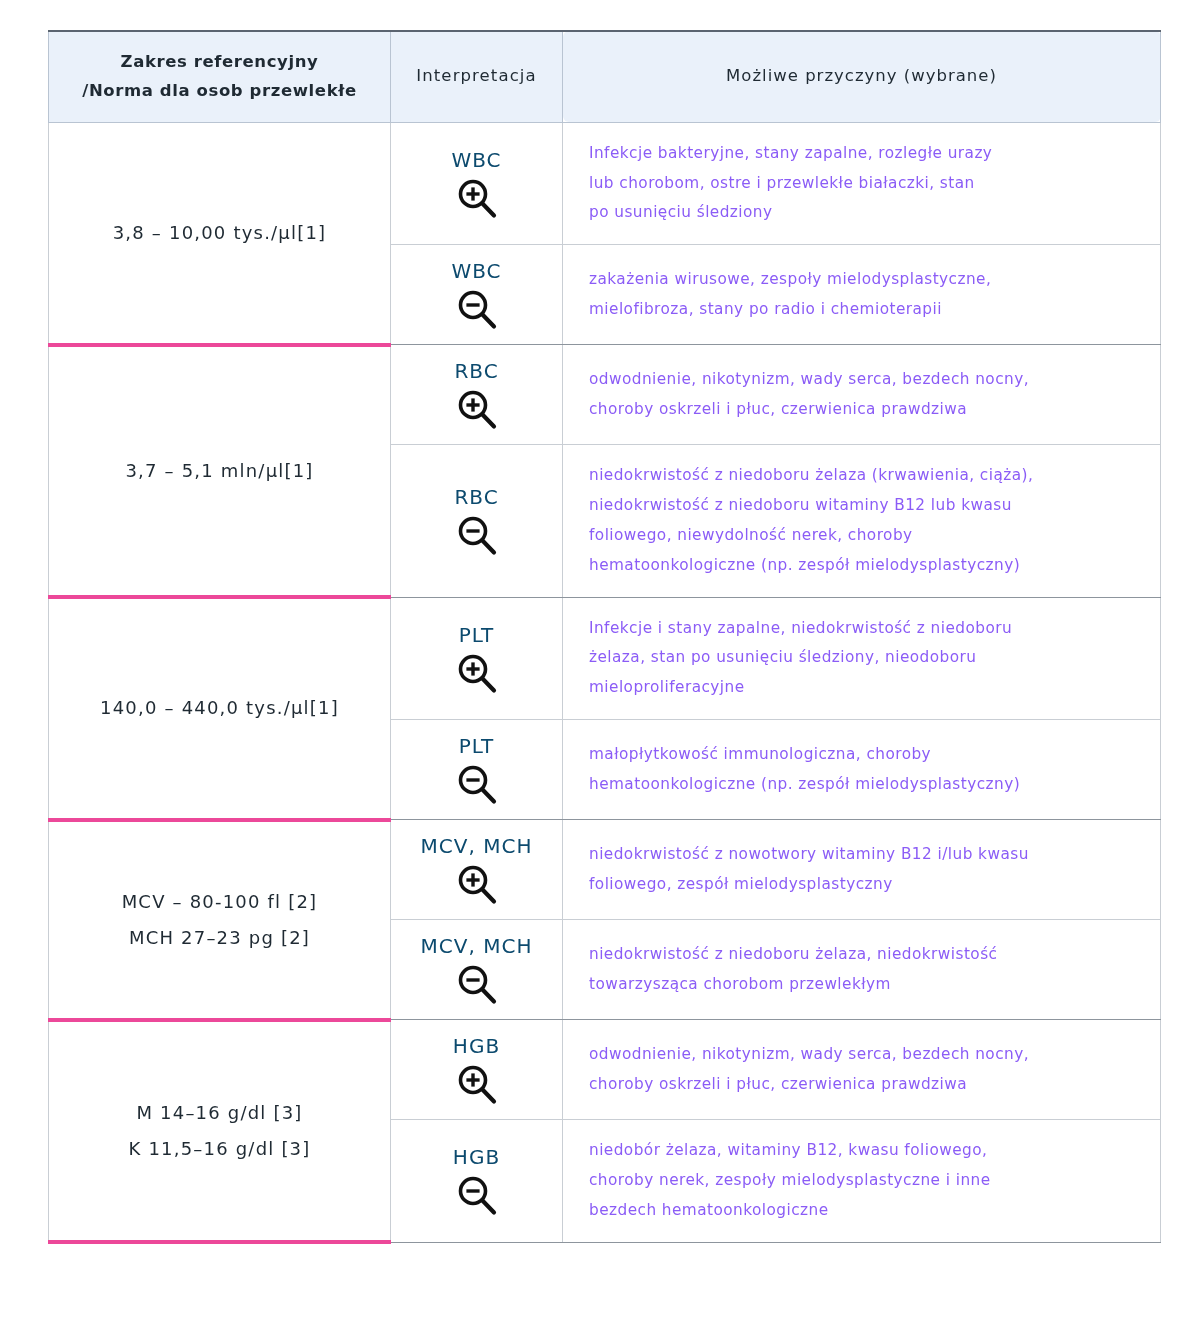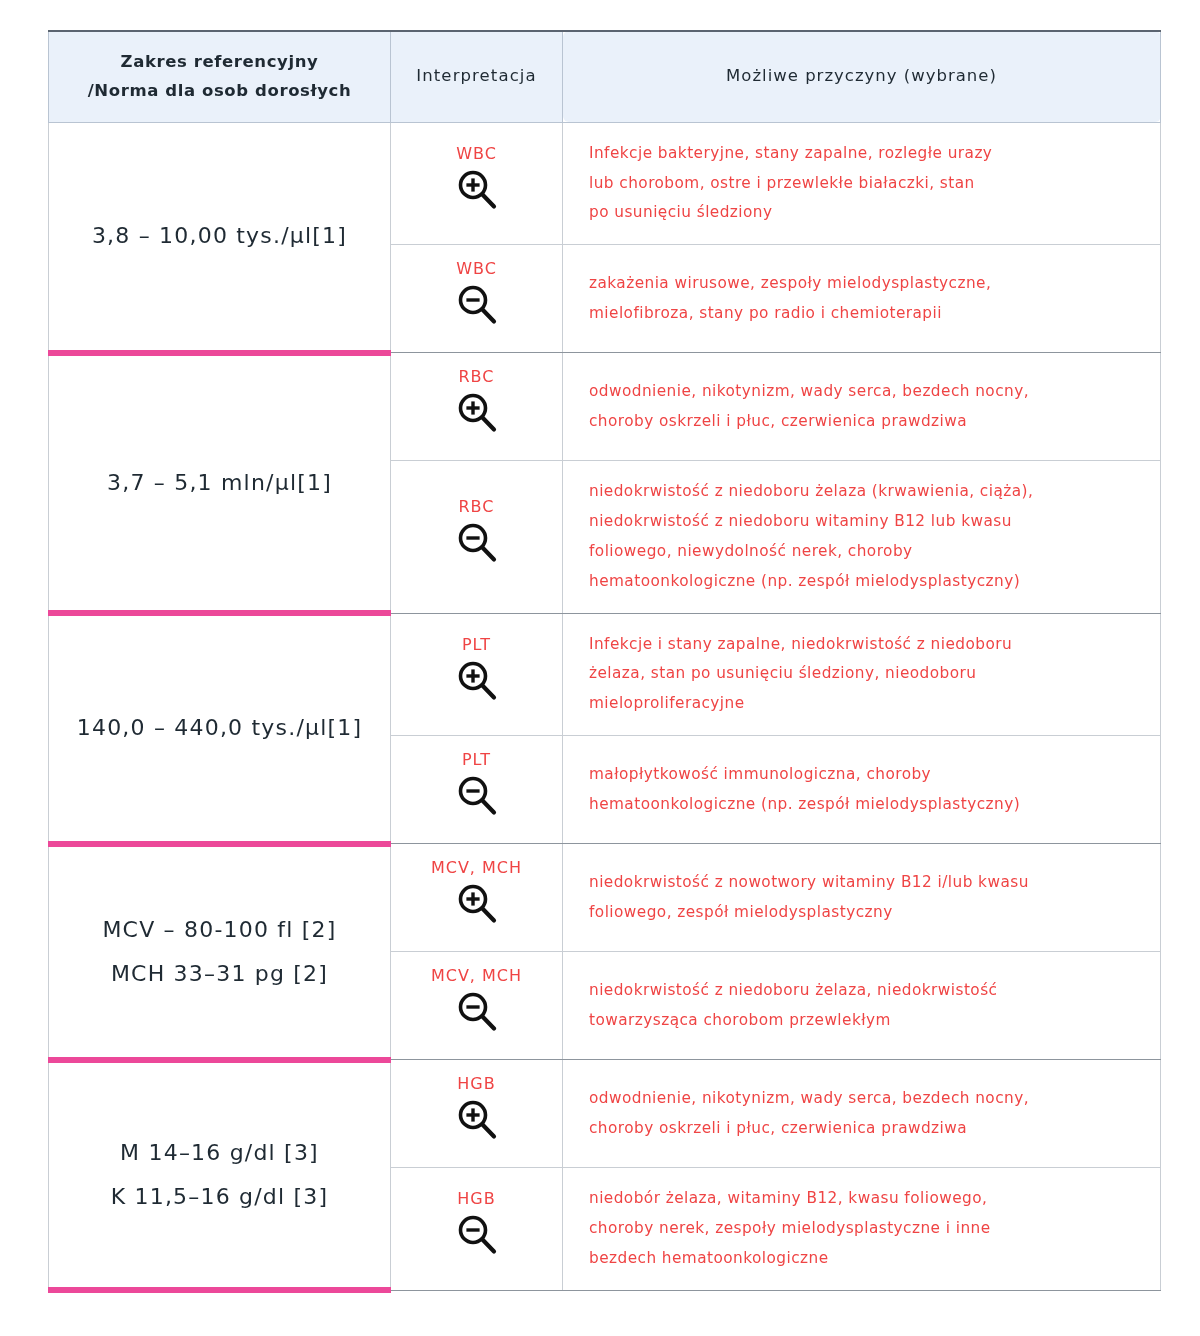--- a/index.html
+++ b/index.html
@@ -56,51 +56,51 @@
 
   
   tbody td {
     border: 1px solid #c9ced4;
     vertical-align: middle;
     background: #ffffff;
   }
 
   td.range-cell {
     text-align: center;
-    font-size: 22px;
+    font-size: 18px;
     letter-spacing: 1.2px;
     color: #1f2a33;
     line-height: 2.0;
     padding: 18px 14px;
-    border-bottom: 6px solid #ec4899;
+    border-bottom: 4px solid #ec4899;
     border-top: 1px solid #8d959d;
   }
   td.range-cell .range-line { display: block; white-space: nowrap; }
 
   td.interp-cell {
     text-align: center;
-    padding: 14px 6px 24px 6px;
-    font-size: 16px;
+    padding: 14px 6px 11px 6px;
+    font-size: 20px;
     letter-spacing: 1.0px;
-    color: #ef4444;
+    color: #0c4a6e;
   }
   td.interp-cell .abbr {
     display: block;
     margin-bottom: 4px;
     white-space: nowrap;
   }
   td.interp-cell .glass { display: block; line-height: 0; }
   td.interp-cell svg { display: inline-block; }
 
   td.causes-cell {
     padding: 16px 22px 16px 26px;
     font-size: 15.3px;
     line-height: 1.95;
     letter-spacing: 0.45px;
-    color: #ef4444;
+    color: #8b5cf6;
   }
   td.causes-cell .ln { display: block; white-space: nowrap; }
 
   
   tr.group-start > td { border-top: 1px solid #8d959d; }
   tr.group-end   > td { border-bottom: 1px solid #8d959d; }
 </style>
 </head>
 <body>
 
@@ -108,21 +108,21 @@
   <table class="ref-table">
     <colgroup>
       <col class="c-range">
       <col class="c-interp">
       <col class="c-causes">
     </colgroup>
     <thead>
       <tr>
         <th class="th-range">
           <span class="hdr-line">Zakres referencyjny</span>
-          <span class="hdr-line">/Norma dla osob dorosłych</span>
+          <span class="hdr-line">/Norma dla osob przewlekłe</span>
         </th>
         <th class="th-interp">Interpretacja</th>
         <th class="th-causes">Możliwe przyczyny (wybrane)</th>
       </tr>
     </thead>
     <tbody id="table-body">
         <tr class="group-start">
           <td class="range-cell" rowspan="2">
             <span class="range-line">3,8 – 10,00 tys./µl[1]</span>
           </td>
@@ -218,21 +218,21 @@
               </svg></span>
           </td>
           <td class="causes-cell">
             <span class="ln">małopłytkowość immunologiczna, choroby</span>
             <span class="ln">hematoonkologiczne (np. zespół mielodysplastyczny)</span>
           </td>
         </tr>
         <tr class="group-start">
           <td class="range-cell" rowspan="2">
             <span class="range-line">MCV – 80-100 fl [2]</span>
-            <span class="range-line">MCH 33–31 pg [2]</span>
+            <span class="range-line">MCH 27–23 pg [2]</span>
           </td>
           <td class="interp-cell">
             <span class="abbr">MCV, MCH</span>
             <span class="glass"><svg width="46" height="46" viewBox="0 0 46 46">
                 <circle cx="19" cy="18" r="12.5" fill="none" stroke="#111111" stroke-width="3.6"></circle>
                 <line x1="28.2" y1="27.2" x2="40" y2="39.5" stroke="#111111" stroke-width="4.2" stroke-linecap="round"></line>
                 <line x1="12.4" y1="18" x2="25.6" y2="18" stroke="#111111" stroke-width="3.4" stroke-linecap="butt"></line>
                 <line x1="19" y1="11.4" x2="19" y2="24.6" stroke="#111111" stroke-width="3.4" stroke-linecap="butt"></line>
               </svg></span>
           </td>

